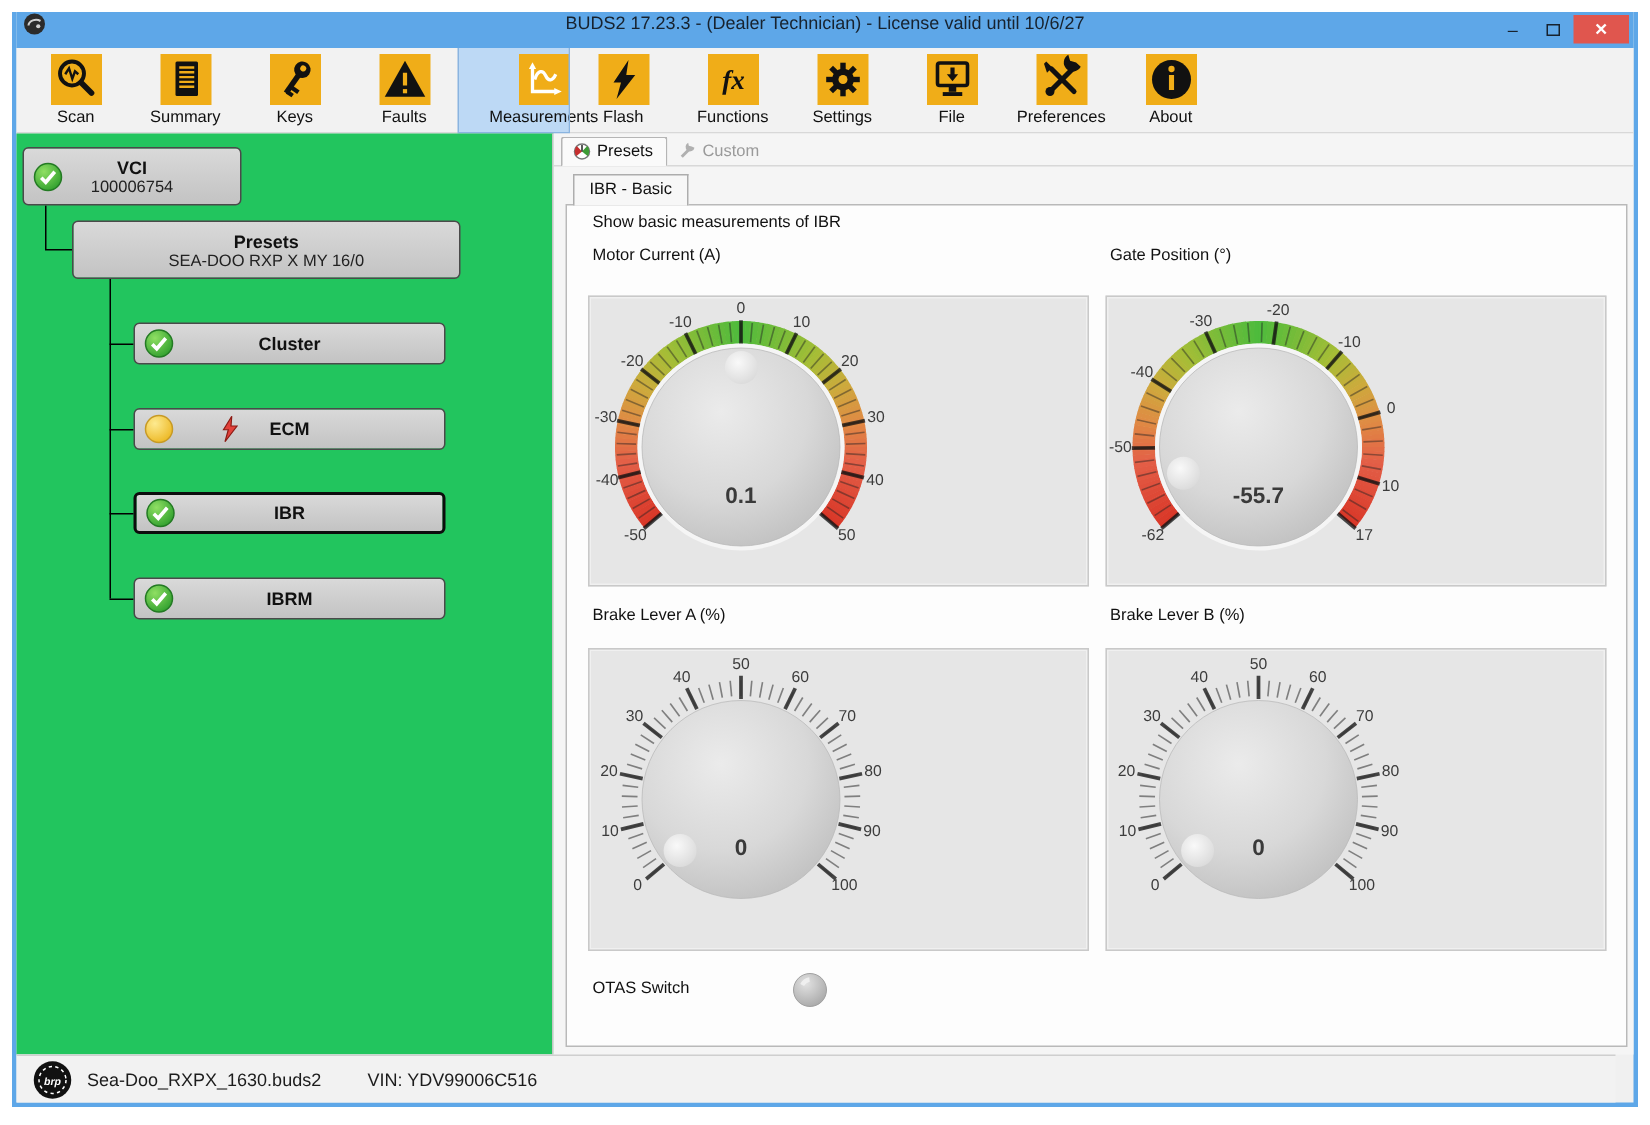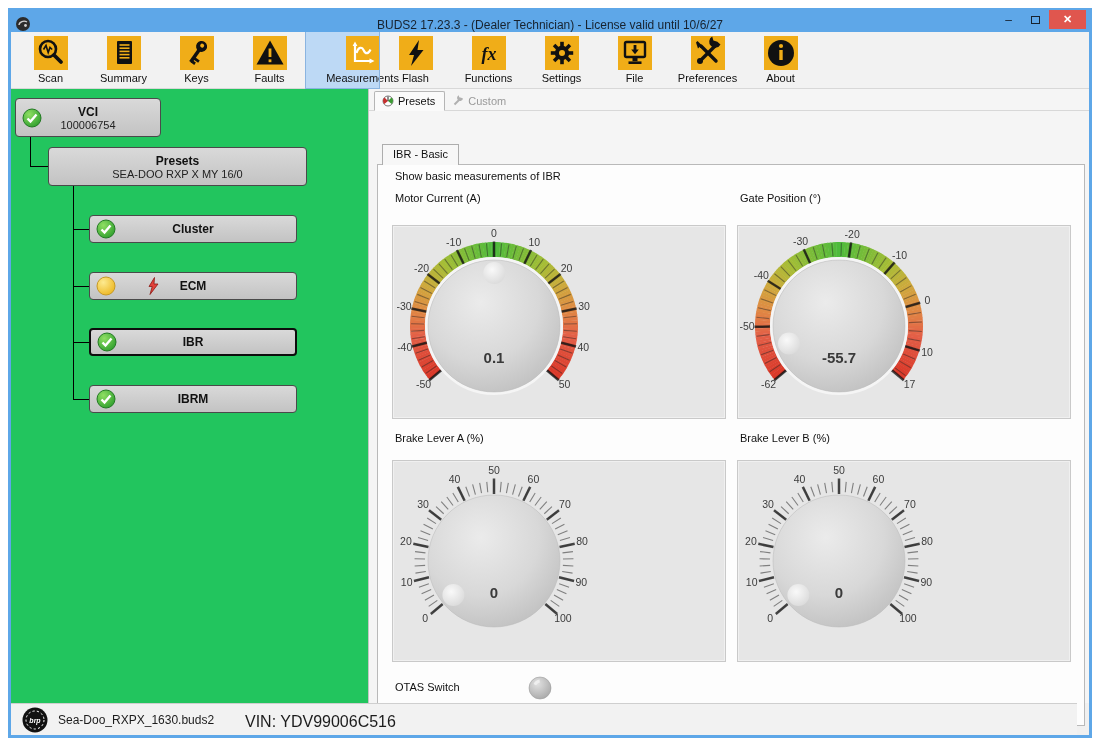--- a/index.html
+++ b/index.html
@@ -4,21 +4,21 @@
 <style>
   * { box-sizing: border-box; margin: 0; padding: 0; }
   html,body { width:1100px; height:750px; }
   body { font-family:"Liberation Sans", sans-serif; background:#ffffff; position:relative; overflow:hidden; }
 
   .window { position:absolute; left:8px; top:8px; width:1084px; height:730px;
             border-left:3px solid #5ea7e8; border-right:3px solid #5ea7e8; border-bottom:3px solid #5ea7e8;
             background:#f0f0f0; }
 
   
-  .titlebar { height:24px; background:#5ea7e8; position:relative; display:flex; align-items:flex-end; }
+  .titlebar { height:24px; background:#5ea7e8; position:relative; display:flex; align-items:flex-start; }
   .titlebar .app-ico { margin-left:4px; width:16px; height:16px; }
   .titlebar .title { position:absolute; left:0; right:0; text-align:center; font-size:12px; color:#17222e; }
   .win-controls { position:absolute; right:3px; top:2px; display:flex; height:19px; }
   .win-btn { width:27px; display:flex; align-items:center; justify-content:center; color:#17222e; font-size:12px; }
   .win-btn.max span { display:block; width:9px; height:8px; border:1.5px solid #17222e; }
   .win-btn.close { width:37px; background:#e0564e; color:#fff; font-size:11px; font-weight:bold; }
 
   
   .toolbar { height:57px; background:#f2f2f2; border-bottom:1px solid #d8d8d8; display:flex; padding-left:3px; }
   .tb-item { width:73px; display:flex; flex-direction:column; align-items:center; padding-top:4px; cursor:default; }
@@ -42,39 +42,39 @@
   .tline { position:absolute; background:#000; }
 
   
   .preset-tabs { height:22px; display:flex; align-items:flex-end; padding-left:5px; border-bottom:1px solid #d8d8d8; }
   .ptab { display:flex; align-items:center; gap:4px; font-size:11px; padding:3px 9px 3px 7px; }
   .ptab.active { background:#fafafa; border:1px solid #b5b5b5; border-bottom:1px solid #fafafa;
                  border-radius:2px 2px 0 0; margin-bottom:-1px; color:#111; }
   .ptab.inactive { color:#9a9a9a; }
 
   .content-panel { position:absolute; left:8px; top:47px; width:708px; height:562px;
-                   background:#fdfdfd; border:1px solid #b9b9b9;margin-top:28px; }
+                   background:#fdfdfd; border:1px solid #b9b9b9; }
   .subtab { position:absolute; top:-21px; left:4px; height:21px; line-height:19px; background:#f7f7f7;
             border:1px solid #adadad; border-bottom:none; padding:0 10px; font-size:11px; color:#111; }
   .desc { position:absolute; left:17px; top:5px; font-size:11px; color:#111; }
 
   .gauge-label { position:absolute; font-size:11px; color:#111; }
   .gauge-box { position:absolute; width:334px; background:#e6e6e6; border:1px solid #c9c9c9;
                box-shadow:inset 0 0 0 1px #f0f0f0; }
   .gauge-box svg { display:block; }
 
   .otas-row-label { position:absolute; left:17px; top:516px; font-size:11px; color:#111; }
   .otas-led { position:absolute; left:150px; top:511px; width:24px; height:24px; }
 
   
   .statusbar { position:absolute; bottom:0; left:0; right:12px; height:32px; background:#f2f2f2;
                border-top:1px solid #cfcfcf; }
   .sb-logo { position:absolute; left:11px; top:3px; width:26px; height:26px; }
   .sb-file { position:absolute; left:47px; top:9px; font-size:12px; color:#1c1c1c; }
-  .sb-vin  { position:absolute; left:234px; top:9px; font-size:16px; color:#1c1c1c; }
+  .sb-vin  { position:absolute; left:234px; top:9px; font-size:12px; color:#1c1c1c; }
 </style>
 </head>
 <body>
 
 <svg width="0" height="0" style="position:absolute" aria-hidden="true">
   <defs>
     <radialGradient id="knobGrad" cx="40%" cy="32%" r="80%">
       <stop offset="0" stop-color="#ebebeb"></stop>
         <stop offset="0.55" stop-color="#d8d8d8"></stop>
         <stop offset="1" stop-color="#bbbbbb"></stop>

